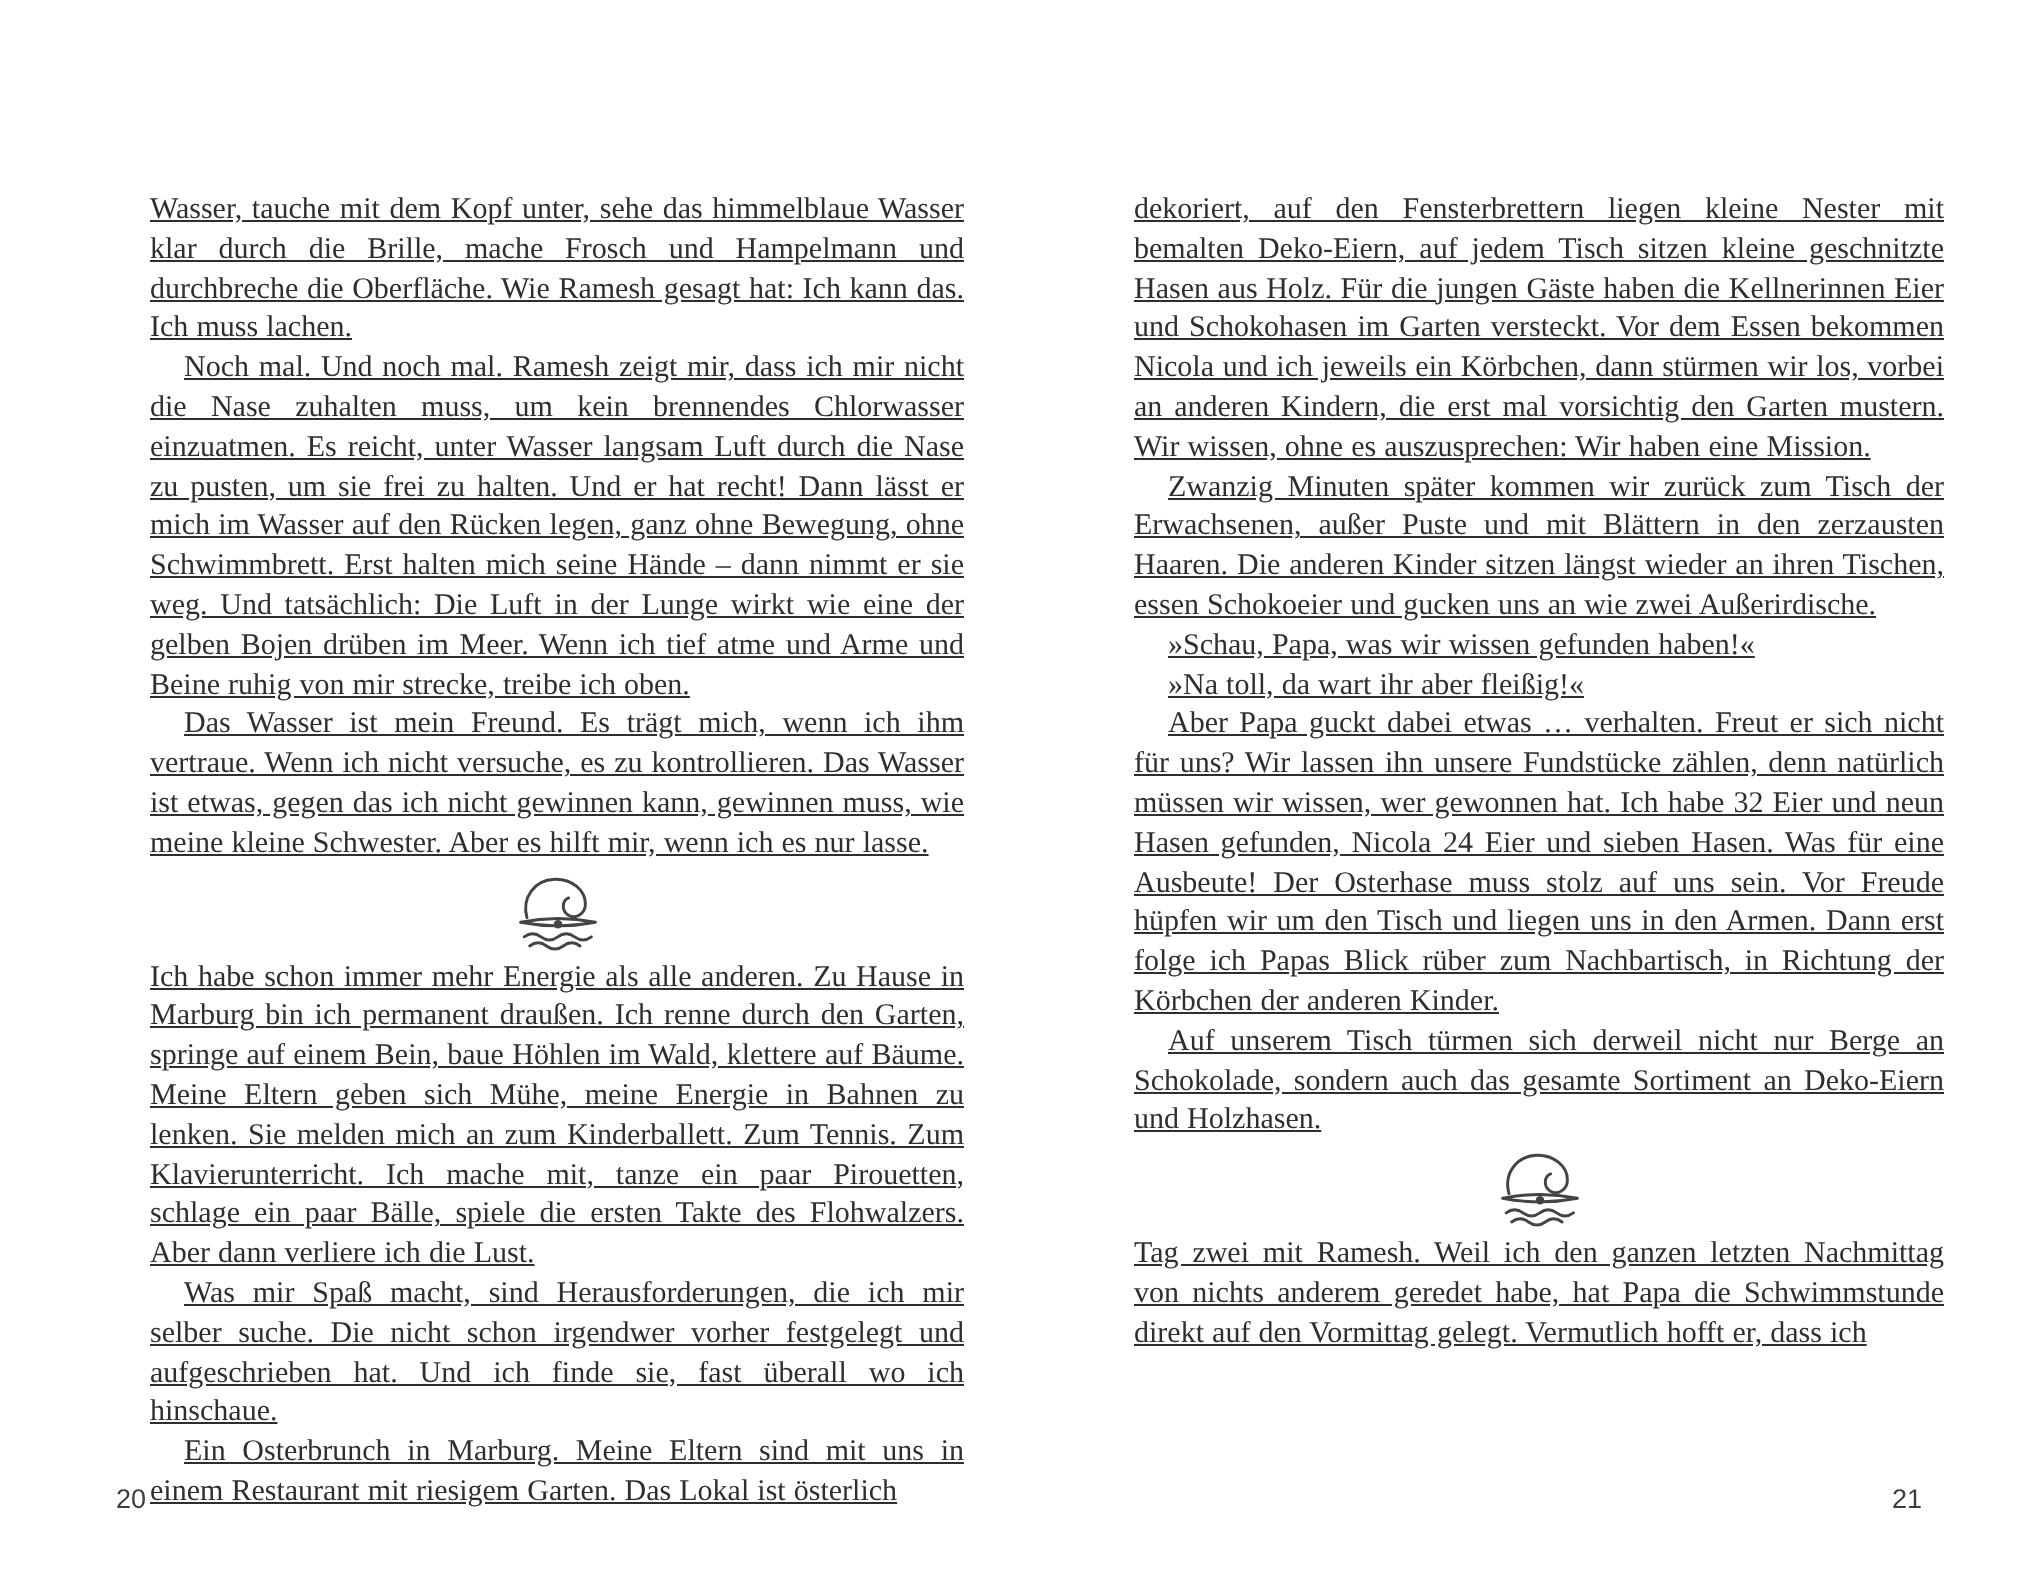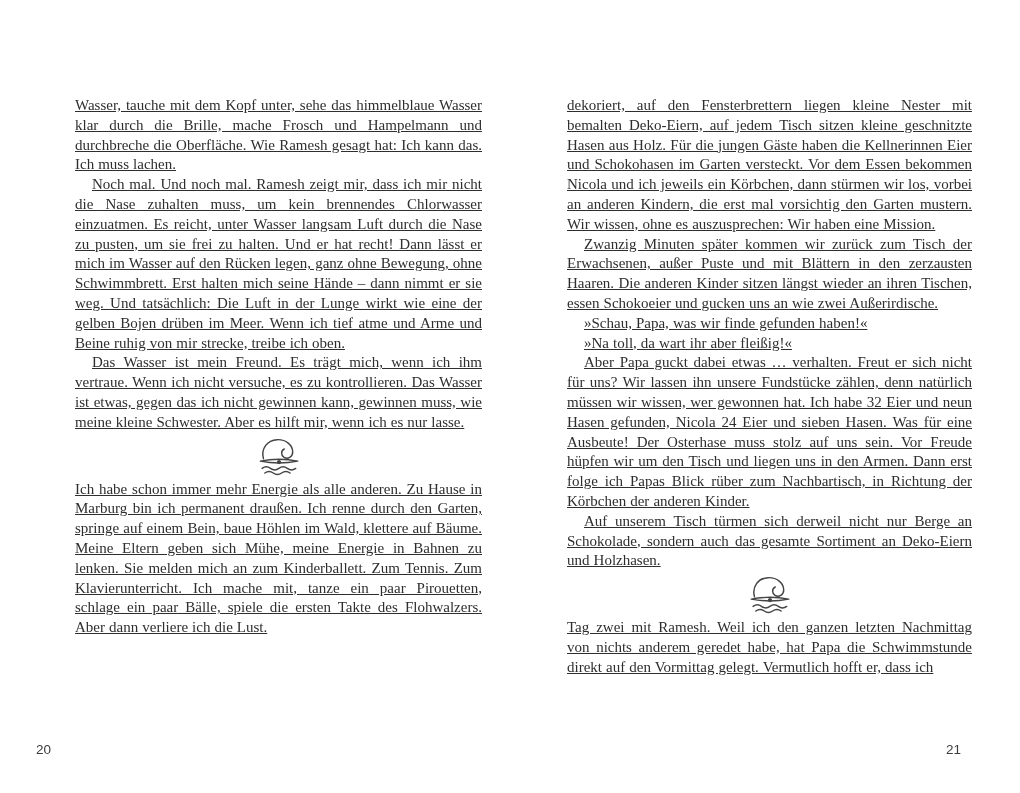--- a/index.html
+++ b/index.html
@@ -58,21 +58,21 @@
     display: block;
   }
 
   .folio {
     position: absolute;
     bottom: 36px;
     font-family: "Liberation Sans", sans-serif;
     font-size: 13.5px;
     color: #3c3c3c;
   }
-  .folio-left  { left: 36px; }
+  .folio-left  { left: 58px; }
   .folio-right { right: 43px; }
 </style>
 </head>
 <body>
 
 <div class="spread">
 
   <div class="page page-left">
     <div class="page-text">
       <p class="para first" lang="de">Wasser, tauche mit dem Kopf unter, sehe das himmelblaue Wasser klar durch die Brille, mache Frosch und Hampelmann und durchbreche die Oberfläche. Wie Ramesh gesagt hat: Ich kann das. Ich muss lachen.</p>
@@ -83,29 +83,31 @@
         <svg viewBox="0 0 52 46" fill="none" stroke="#444444" stroke-width="1.6" stroke-linecap="round" stroke-linejoin="round">
           <path d="M9 25 C6 14 13 4.5 24 4 C33.5 3.6 41 10 41 17.5 C41 23 35.5 26 31.5 23.5 C28 21.3 28 15.8 31.8 14.2"></path>
           <path d="M5.5 27.5 Q26 23.5 46.5 27.5 Q26 31.5 5.5 27.5 Z"></path>
           <circle cx="26" cy="28.6" r="2.3" fill="#444444" stroke="none"></circle>
           <path d="M7.5 35.5 q4.6 -3.4 9.2 0 t9.2 0 t9.2 0 t9.2 0"></path>
           <path d="M10.5 40.5 q4.6 -3.4 9.2 0 t9.2 0 t9.2 0"></path>
         </svg>
       </div>
 
       <p class="para first" lang="de">Ich habe schon immer mehr Energie als alle anderen. Zu Hause in Marburg bin ich permanent draußen. Ich renne durch den Garten, springe auf einem Bein, baue Höhlen im Wald, klettere auf Bäume. Meine Eltern geben sich Mühe, meine Energie in Bahnen zu lenken. Sie melden mich an zum Kinderballett. Zum Tennis. Zum Klavierunterricht. Ich mache mit, tanze ein paar Pirouetten, schlage ein paar Bälle, spiele die ersten Takte des Flohwalzers. Aber dann verliere ich die Lust.</p>
+      <p class="para" lang="de">Was mir Spaß macht, sind Herausforderungen, die ich mir selber suche. Die nicht schon irgendwer vorher festgelegt und aufgeschrieben hat. Und ich finde sie, fast überall wo ich hinschaue.</p>
+      <p class="para" lang="de">Ein Osterbrunch in Marburg. Meine Eltern sind mit uns in einem Restaurant mit riesigem Garten. Das Lokal ist österlich</p>
     </div>
     <div class="folio folio-left">20</div>
   </div>
 
   <div class="page page-right">
     <div class="page-text">
       <p class="para first" lang="de">dekoriert, auf den Fensterbrettern liegen kleine Nester mit bemalten Deko-Eiern, auf jedem Tisch sitzen kleine geschnitzte Hasen aus Holz. Für die jungen Gäste haben die Kellnerinnen Eier und Schokohasen im Garten versteckt. Vor dem Essen bekommen Nicola und ich jeweils ein Körbchen, dann stürmen wir los, vorbei an anderen Kindern, die erst mal vorsichtig den Garten mustern. Wir wissen, ohne es auszusprechen: Wir haben eine Mission.</p>
       <p class="para" lang="de">Zwanzig Minuten später kommen wir zurück zum Tisch der Erwachsenen, außer Puste und mit Blättern in den zerzausten Haaren. Die anderen Kinder sitzen längst wieder an ihren Tischen, essen Schokoeier und gucken uns an wie zwei Außerirdische.</p>
-      <p class="para" lang="de">»Schau, Papa, was wir finde gefunden haben!«</p>
+      <p class="para" lang="de">»Schau, Papa, was wir wissen gefunden haben!«</p>
       <p class="para" lang="de">»Na toll, da wart ihr aber fleißig!«</p>
       <p class="para" lang="de">Aber Papa guckt dabei etwas … verhalten. Freut er sich nicht für uns? Wir lassen ihn unsere Fundstücke zählen, denn natürlich müssen wir wissen, wer gewonnen hat. Ich habe 32 Eier und neun Hasen gefunden, Nicola 24 Eier und sieben Hasen. Was für eine Ausbeute! Der Osterhase muss stolz auf uns sein. Vor Freude hüpfen wir um den Tisch und liegen uns in den Armen. Dann erst folge ich Papas Blick rüber zum Nachbartisch, in Richtung der Körbchen der anderen Kinder.</p>
       <p class="para" lang="de">Auf unserem Tisch türmen sich derweil nicht nur Berge an Schokolade, sondern auch das gesamte Sortiment an Deko-Eiern und Holzhasen.</p>
 
       <div class="divider">
         <svg viewBox="0 0 52 46" fill="none" stroke="#444444" stroke-width="1.6" stroke-linecap="round" stroke-linejoin="round">
           <path d="M9 25 C6 14 13 4.5 24 4 C33.5 3.6 41 10 41 17.5 C41 23 35.5 26 31.5 23.5 C28 21.3 28 15.8 31.8 14.2"></path>
           <path d="M5.5 27.5 Q26 23.5 46.5 27.5 Q26 31.5 5.5 27.5 Z"></path>
           <circle cx="26" cy="28.6" r="2.3" fill="#444444" stroke="none"></circle>
           <path d="M7.5 35.5 q4.6 -3.4 9.2 0 t9.2 0 t9.2 0 t9.2 0"></path>

